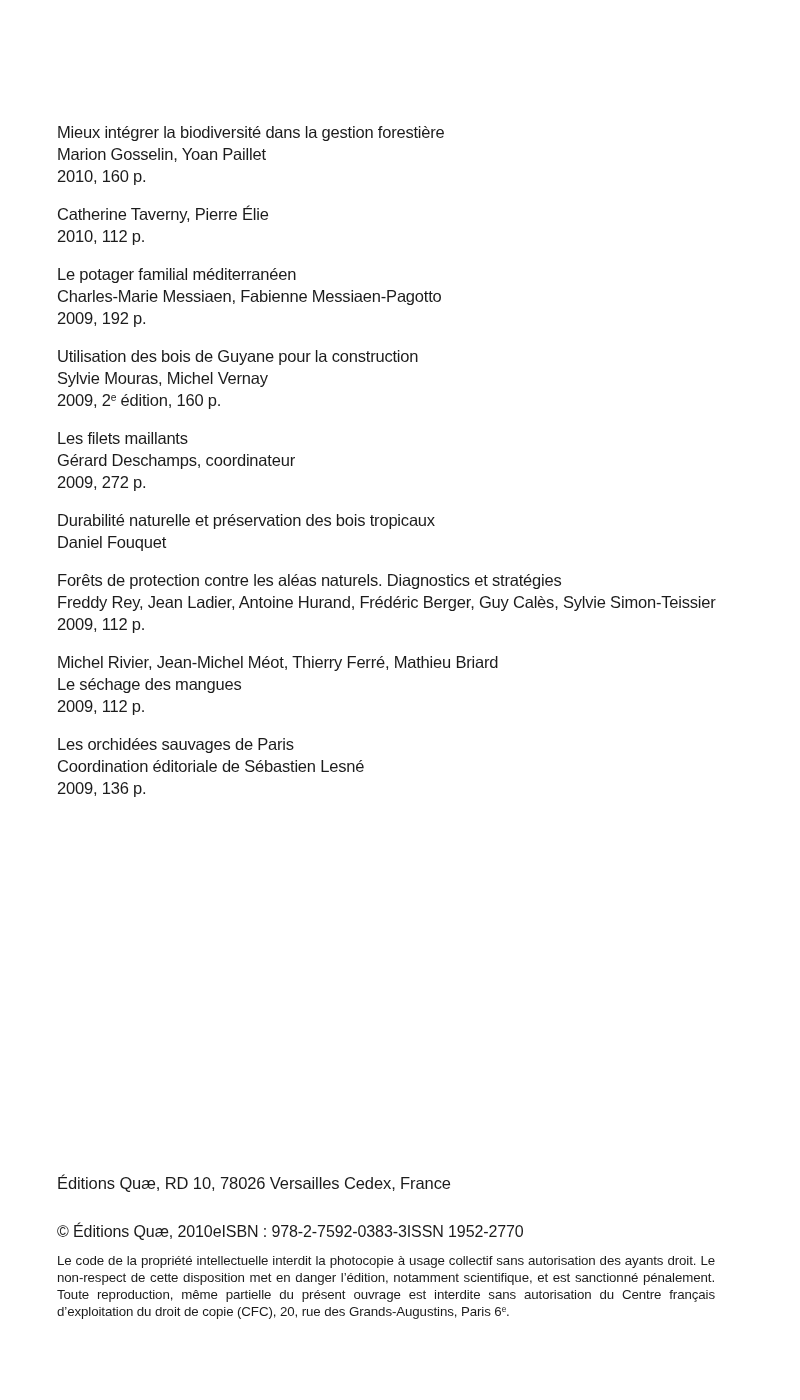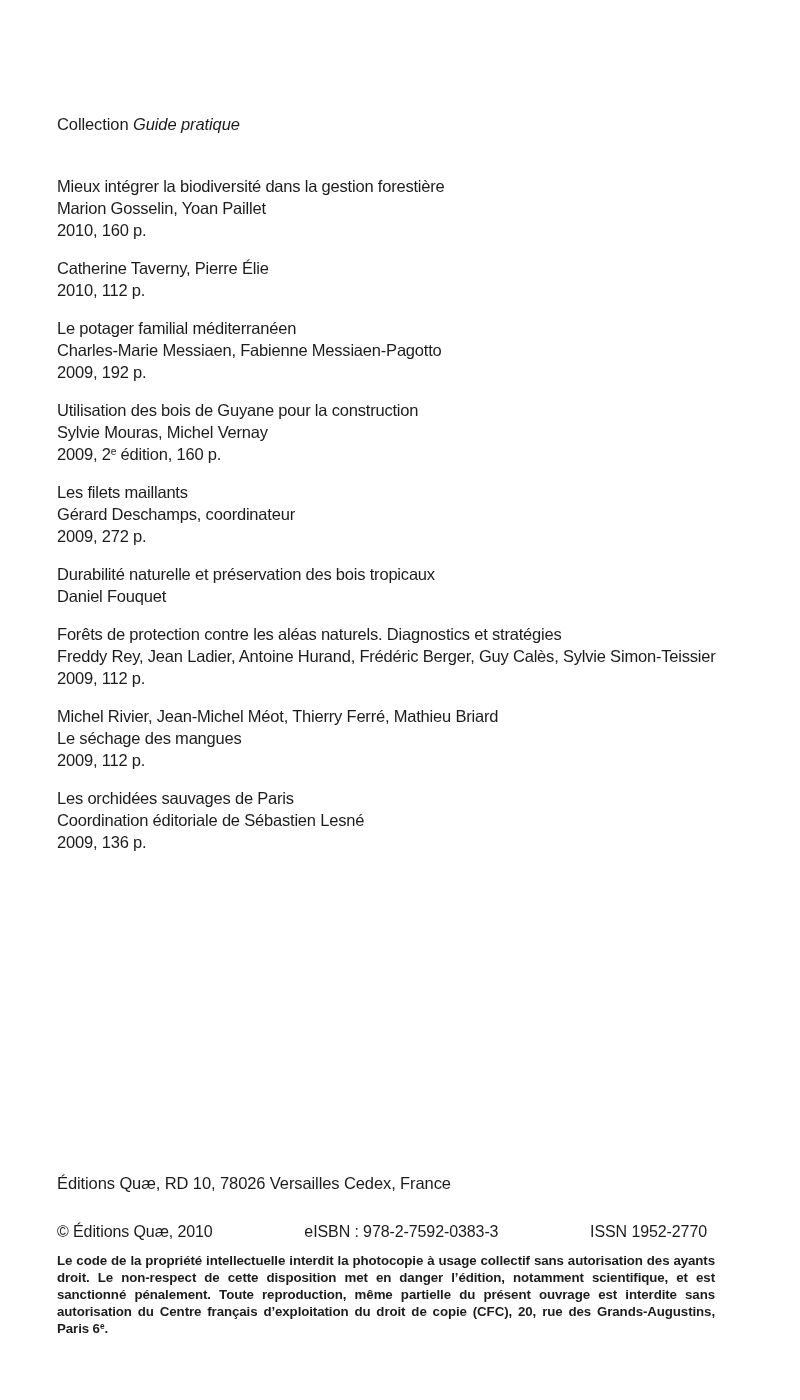--- a/index.html
+++ b/index.html
@@ -53,46 +53,43 @@
     line-height: 22px;
     letter-spacing: -0.1px;
     white-space: nowrap;
   }
   .copyright-row {
     position: absolute;
     left: 57px;
     top: 1221px;
     width: 650px;
     display: flex;
-    justify-content: space-between;
     align-items: baseline;
     font-size: 16px;
     line-height: 22px;
     letter-spacing: -0.1px;
   }
   .legal {
     position: absolute;
     left: 57px;
     top: 1252px;
     width: 658px;
     font-size: 13.3px;
     line-height: 17px;
     letter-spacing: -0.1px;
     text-align: justify;
-    font-weight: bold;
   }
 </style>
 </head>
 <body>
 
 <div class="page">
 
   <div class="catalog">
 
-    <div class="collection-line"><span>Collection </span><span class="collection-name">Guide pratique</span></div>
 
     <div class="entry">
       <div class="line">Mieux intégrer la biodiversité dans la gestion forestière</div>
       <div class="line">Marion Gosselin, Yoan Paillet</div>
       <div class="line">2010, 160 p.</div>
     </div>
 
     <div class="entry">
       <div class="line">Catherine Taverny, Pierre Élie</div>
       <div class="line">2010, 112 p.</div>

